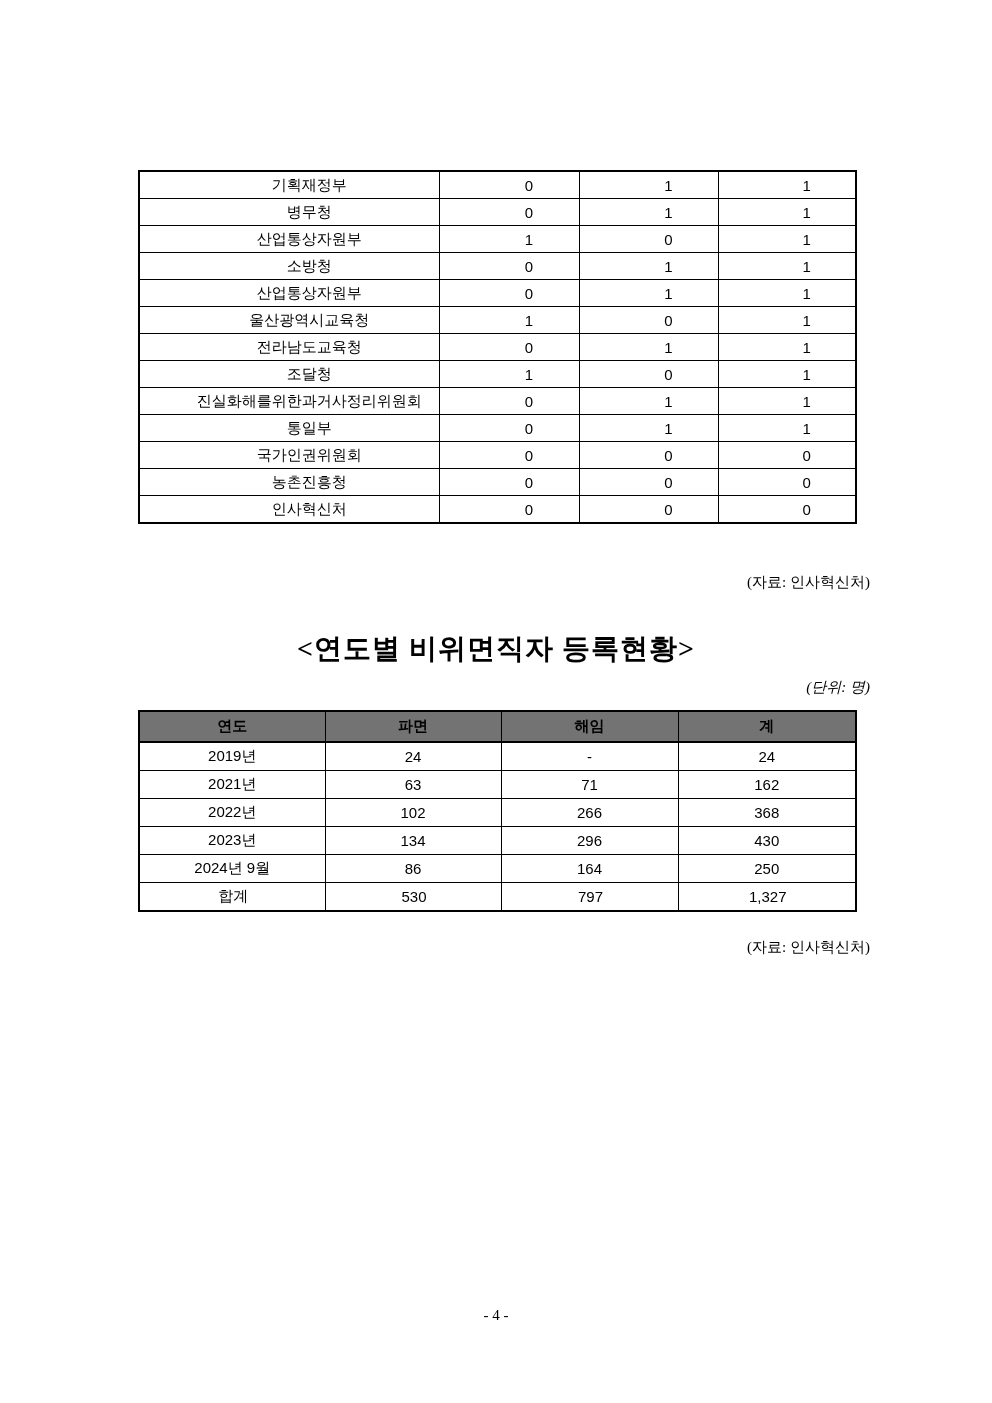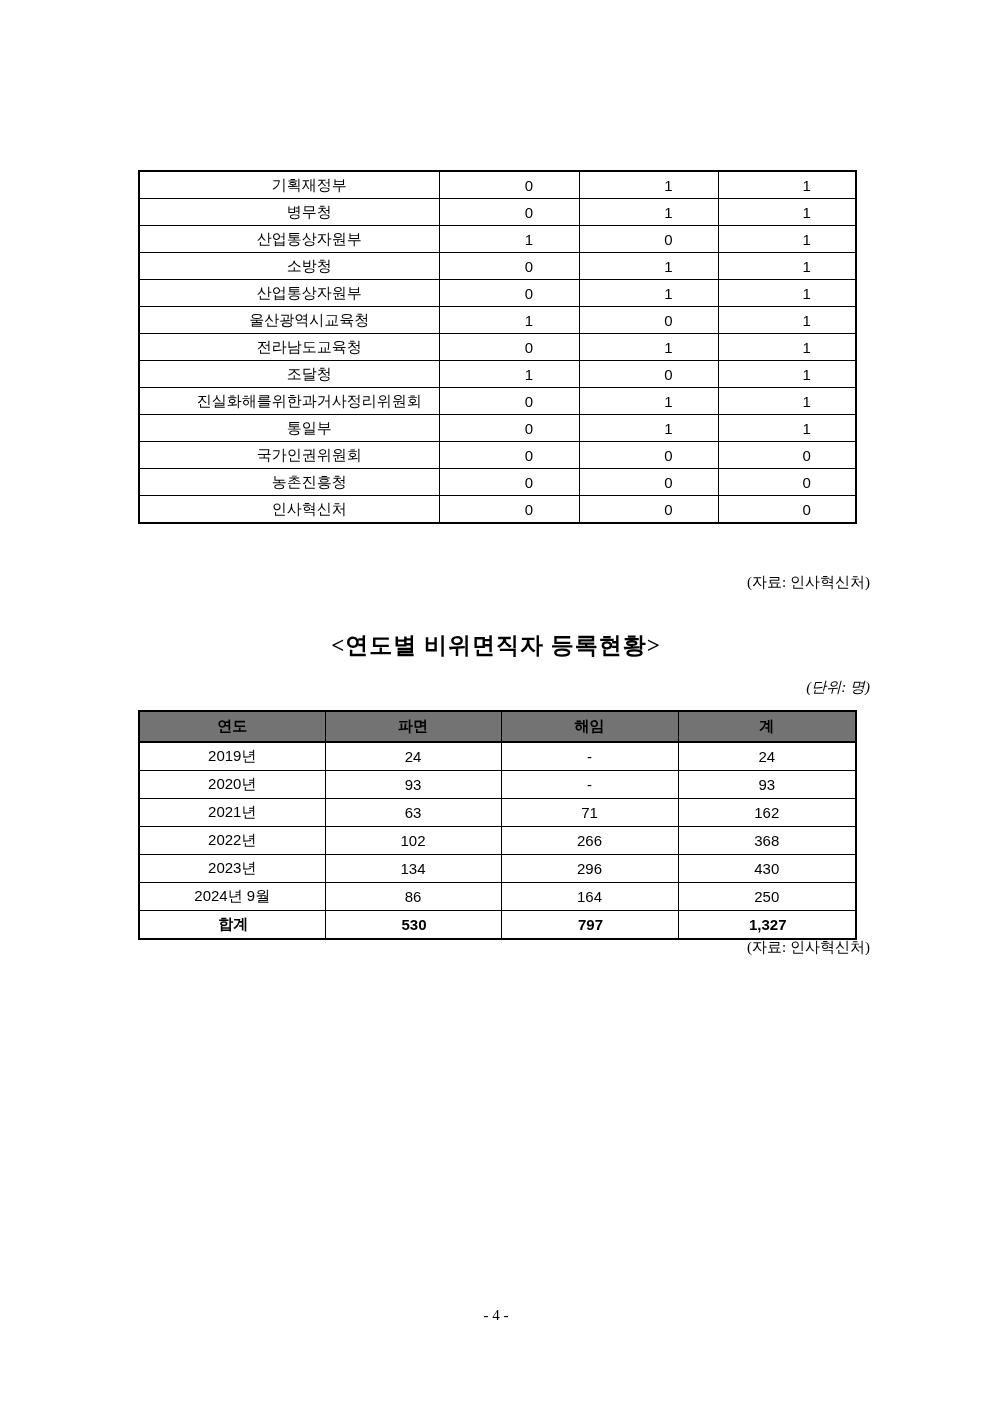--- a/index.html
+++ b/index.html
@@ -31,40 +31,40 @@
   .t1 { top: 170px; }
   .t1 td { height: 26px; padding-left: 44px; }
   .t2 { top: 710px; }
   .t2 thead th {
     height: 29px;
     background: #737373;
     font-weight: bold;
     border-bottom: 2px solid #000000;
   }
   .t2 tbody td { height: 27px; margin-top: 44px; }
-  .t2 .total-row td { font-weight: bold; padding-left: 6px; }
+  .t2 .total-row td { font-weight: normal; padding-left: 6px; }
   .source-note, .unit-note {
     position: absolute;
     right: 122px;
     font-family: "Liberation Serif", serif;
     font-size: 15px;
     color: #000000;
   }
   .note-1 { top: 573px; }
   .unit-note { top: 678px; font-style: italic; }
   .note-2 { top: 938px; }
   .section-title {
     position: absolute;
     top: 630px;
     left: 0;
     width: 100%;
     margin: 0;
     text-align: center;
     font-family: "Liberation Serif", serif;
-    font-size: 23px;
+    font-size: 28px;
     font-weight: bold;
     letter-spacing: 1px;
     color: #000000;
   }
   .page-number {
     position: absolute;
     top: 1307px;
     left: 0;
     width: 100%;
     text-align: center;
@@ -189,26 +189,20 @@
       </tr>
     </thead>
     <tbody>
       <tr>
         <td>2019년</td>
         <td>24</td>
         <td>-</td>
         <td>24</td>
       </tr>
       <tr>
-        <td>2020년</td>
-        <td>93</td>
-        <td>-</td>
-        <td>93</td>
-      </tr>
-      <tr>
         <td>2021년</td>
         <td>63</td>
         <td>71</td>
         <td>162</td>
       </tr>
       <tr>
         <td>2022년</td>
         <td>102</td>
         <td>266</td>
         <td>368</td>

